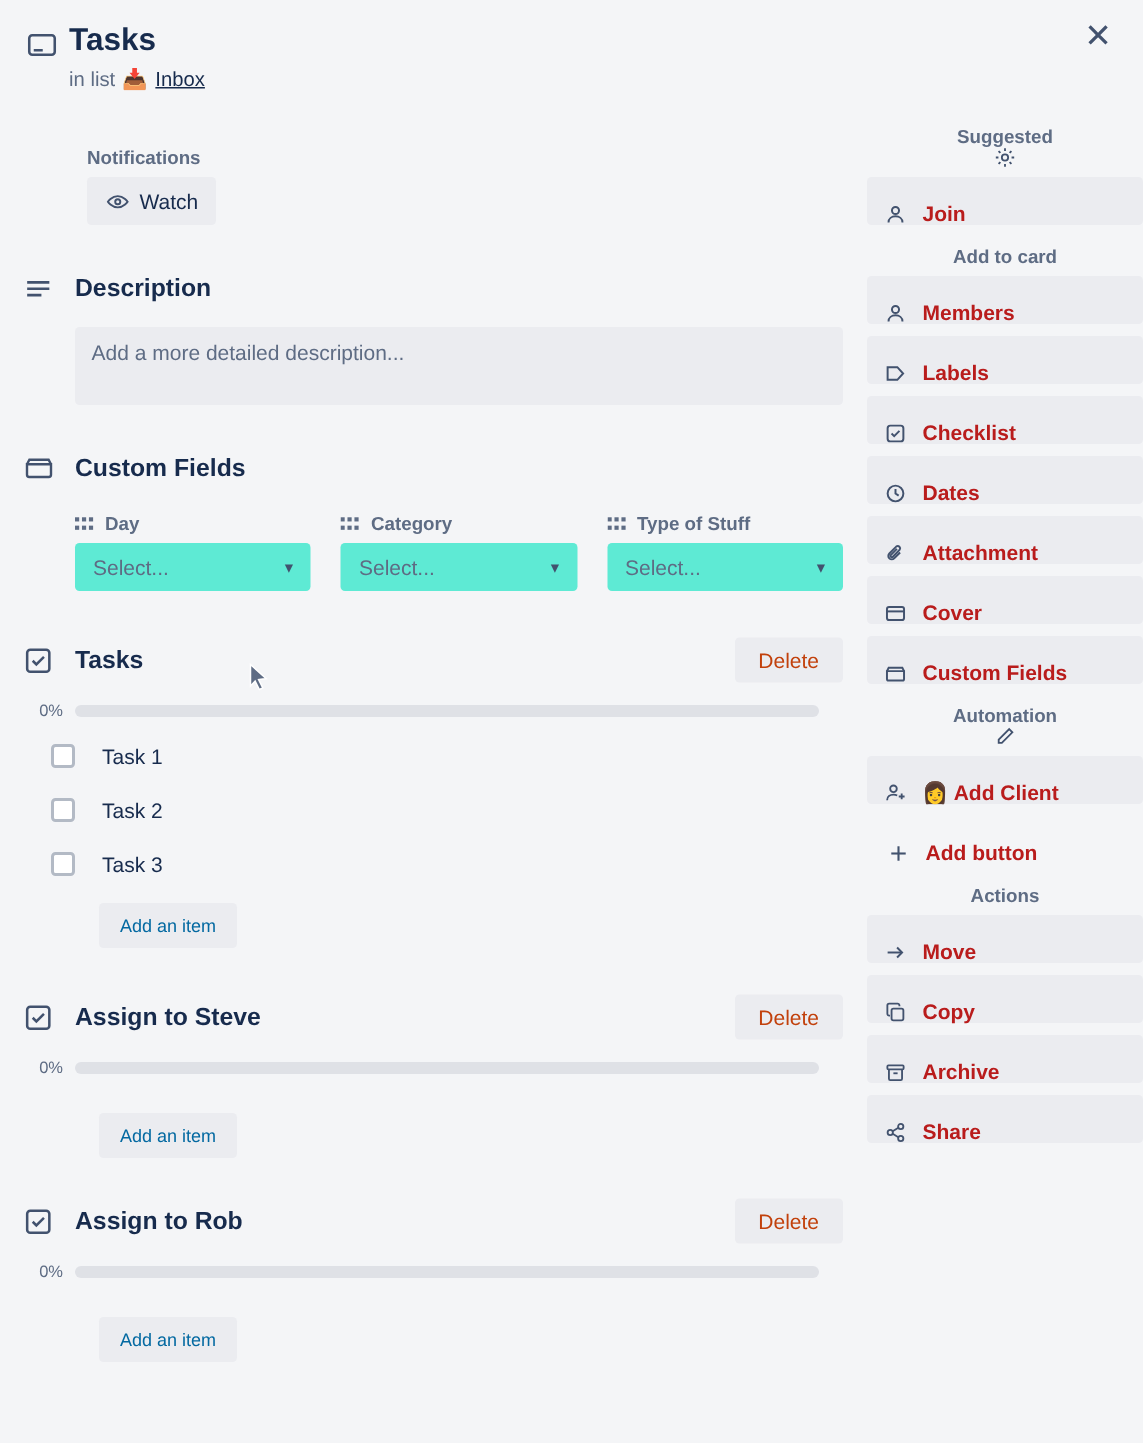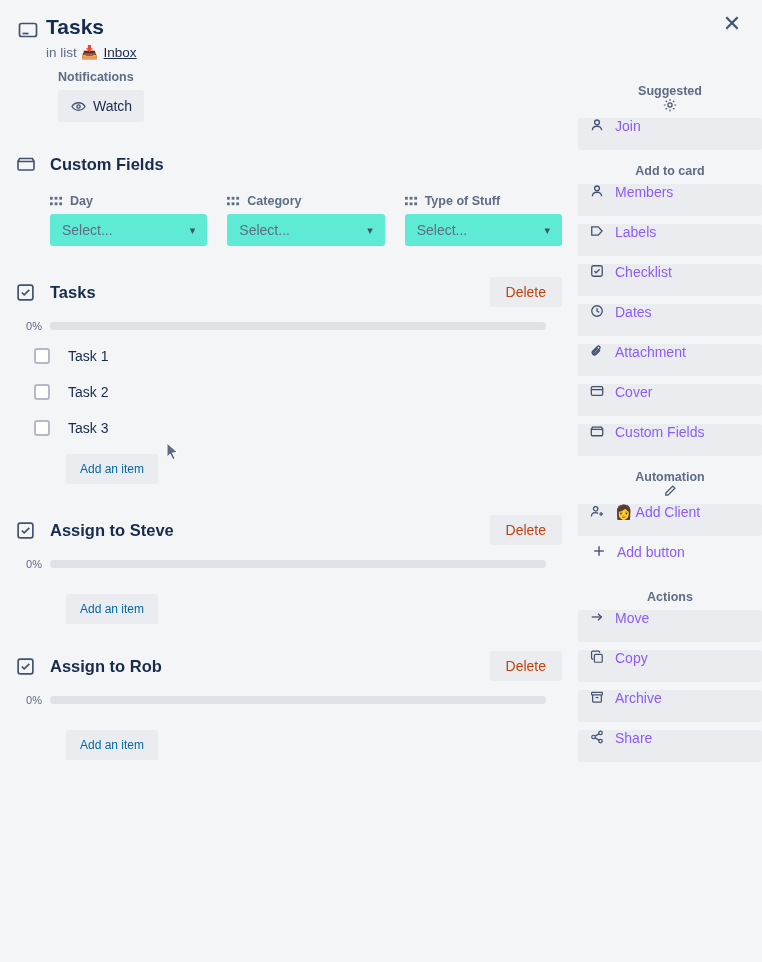--- a/index.html
+++ b/index.html
@@ -67,21 +67,21 @@
     gap: 5px;
   }
   .in-list .list-link {
     color: #172b4d;
     text-decoration: underline;
     font-weight: normal;
   }
 
   
   .notif-block {
-    margin: 10px 0 0 42px;
+    margin: 38px 0 0 42px;
   }
   .mini-label {
     font-size: 12.5px;
     font-weight: bold;
     color: #5e6c84;
     margin-bottom: 6px;
   }
   .watch-btn {
     display: inline-flex;
     align-items: center;
@@ -225,30 +225,31 @@
     justify-content: space-between;
     font-size: 12.5px;
     font-weight: bold;
     color: #5e6c84;
     padding: 0 2px 6px 2px;
     flex-direction: column;
   }
   .side-head .gear { color: #42526e; font-size: 13px; cursor: pointer; }
   .side-btn {
     display: flex;
-    align-items: flex-start;
+    align-items: flex-end;
     gap: 10px;
     background: #ebecf0;
     border-radius: 3px;
     height: 32px;
     padding: 0 11px;
     font-size: 14px;
-    color: #8b5cf6;
+    color: #b91c1c;
     margin-bottom: 8px;
     cursor: pointer;
+    font-weight: bold;
   }
   .side-btn.plain {
     background: transparent;
     padding-left: 13px;
   }
   .side-ico {
     width: 16px;
     display: flex;
     align-items: center;
     justify-content: center;
@@ -295,20 +296,33 @@
         <span class="side-ico">
           <svg width="15" height="15" viewBox="0 0 16 16" fill="none" stroke="#42526e" stroke-width="1.4">
             <path d="M1 8s2.5-4 7-4 7 4 7 4-2.5 4-7 4-7-4-7-4z"></path>
             <circle cx="8" cy="8" r="1.8"></circle>
           </svg>
         </span>
         <span>Watch</span>
       </div>
     </div>
 
+    <div class="section">
+      <div class="section-head">
+        <div class="section-icon">
+          <svg width="19" height="19" viewBox="0 0 18 18" stroke="#42526e" stroke-width="1.7">
+            <line x1="2" y1="5" x2="16" y2="5"></line>
+            <line x1="2" y1="9" x2="16" y2="9"></line>
+            <line x1="2" y1="13" x2="11" y2="13"></line>
+          </svg>
+        </div>
+        <div class="section-title">Description</div>
+      </div>
+      <div class="desc-box">Add a more detailed description...</div>
+    </div>
 
     <div class="section">
       <div class="section-head">
         <div class="section-icon">
           <svg width="20" height="20" viewBox="0 0 20 20" fill="none" stroke="#42526e" stroke-width="1.6">
             <path d="M2 7.5h16v7a1.5 1.5 0 01-1.5 1.5h-13A1.5 1.5 0 012 14.5z"></path>
             <path d="M2 7.5l1.6-3h12.8l1.6 3"></path>
           </svg>
         </div>
         <div class="section-title">Custom Fields</div>

